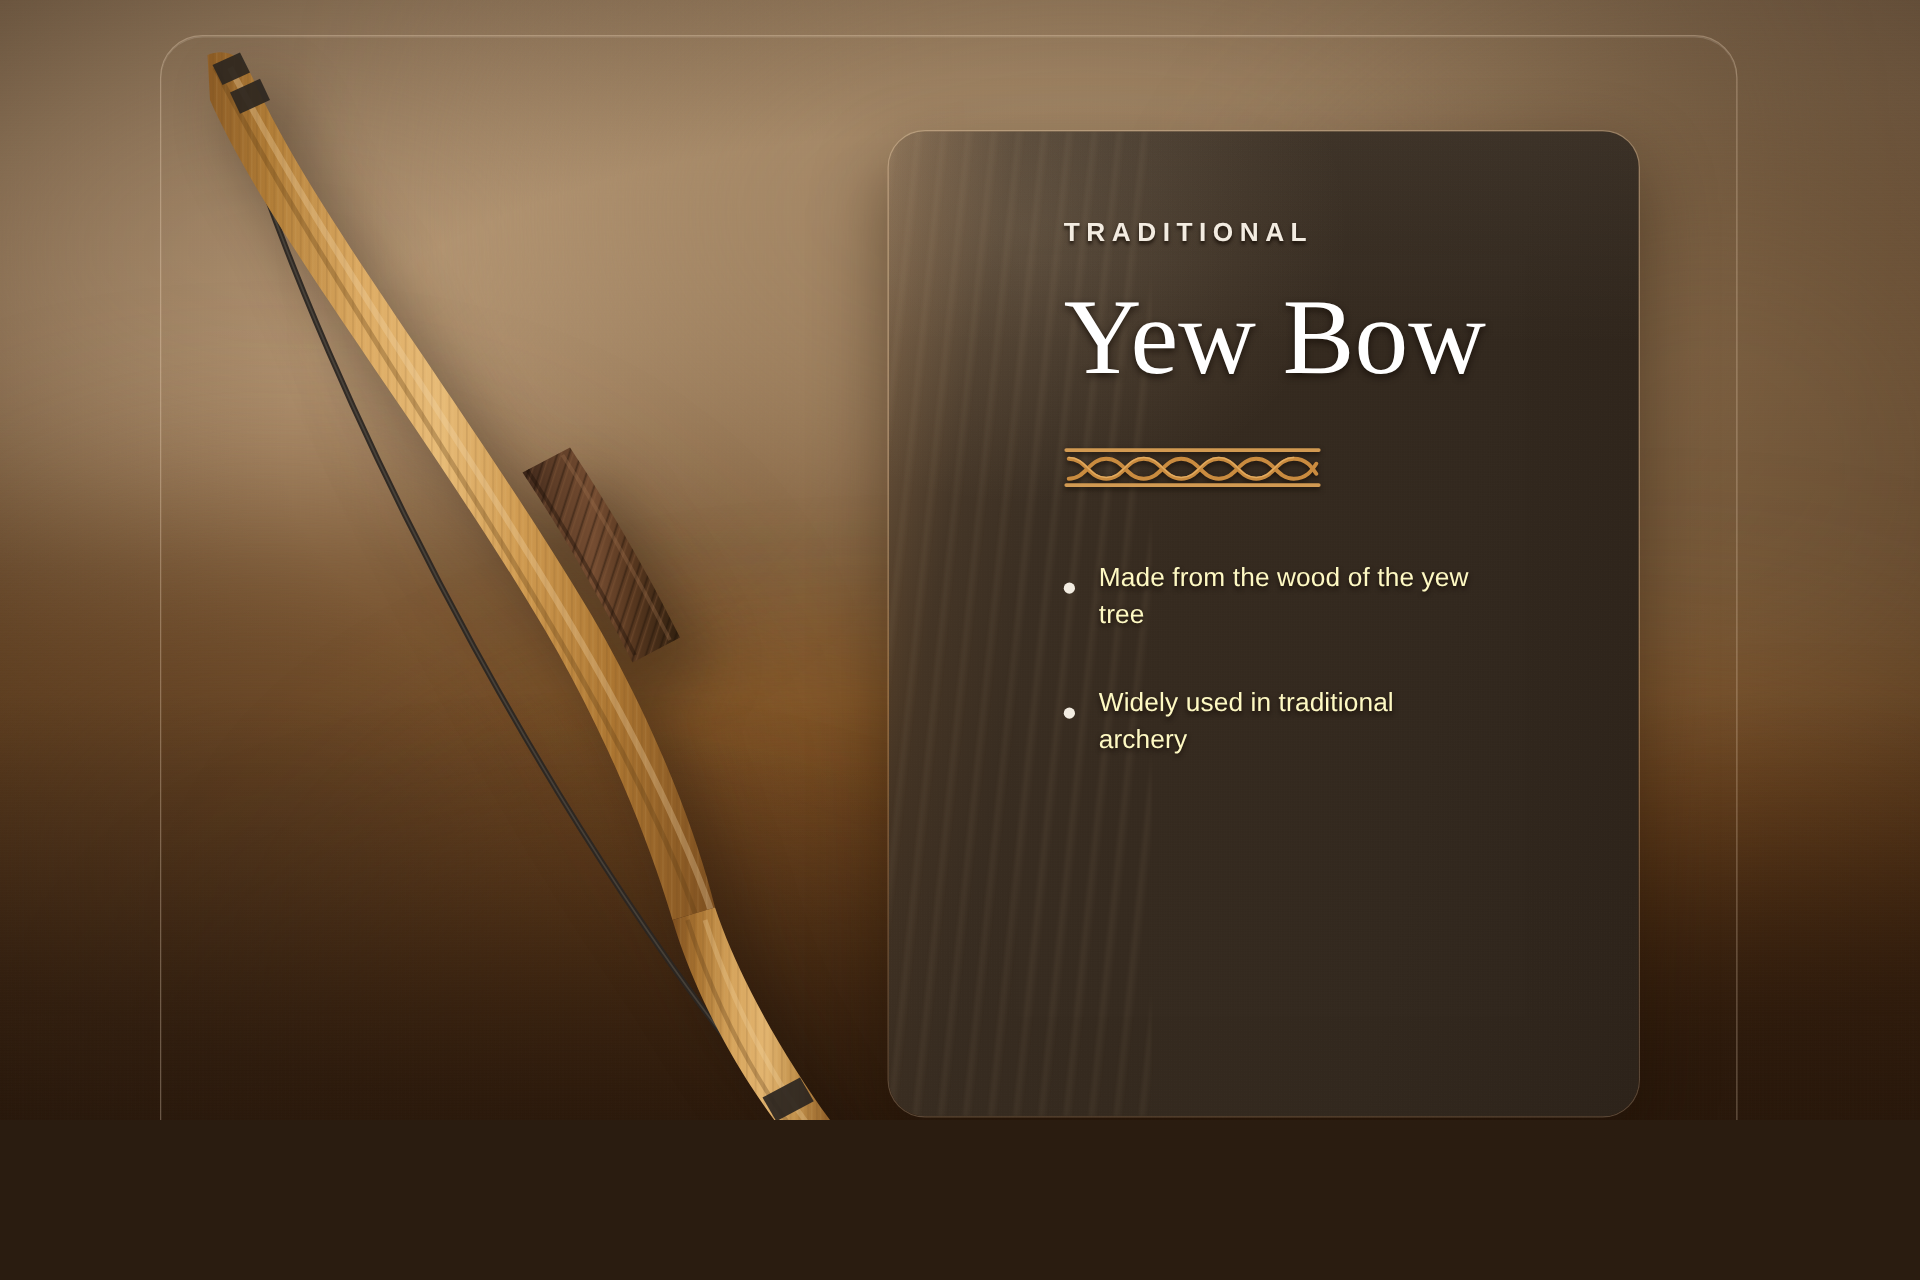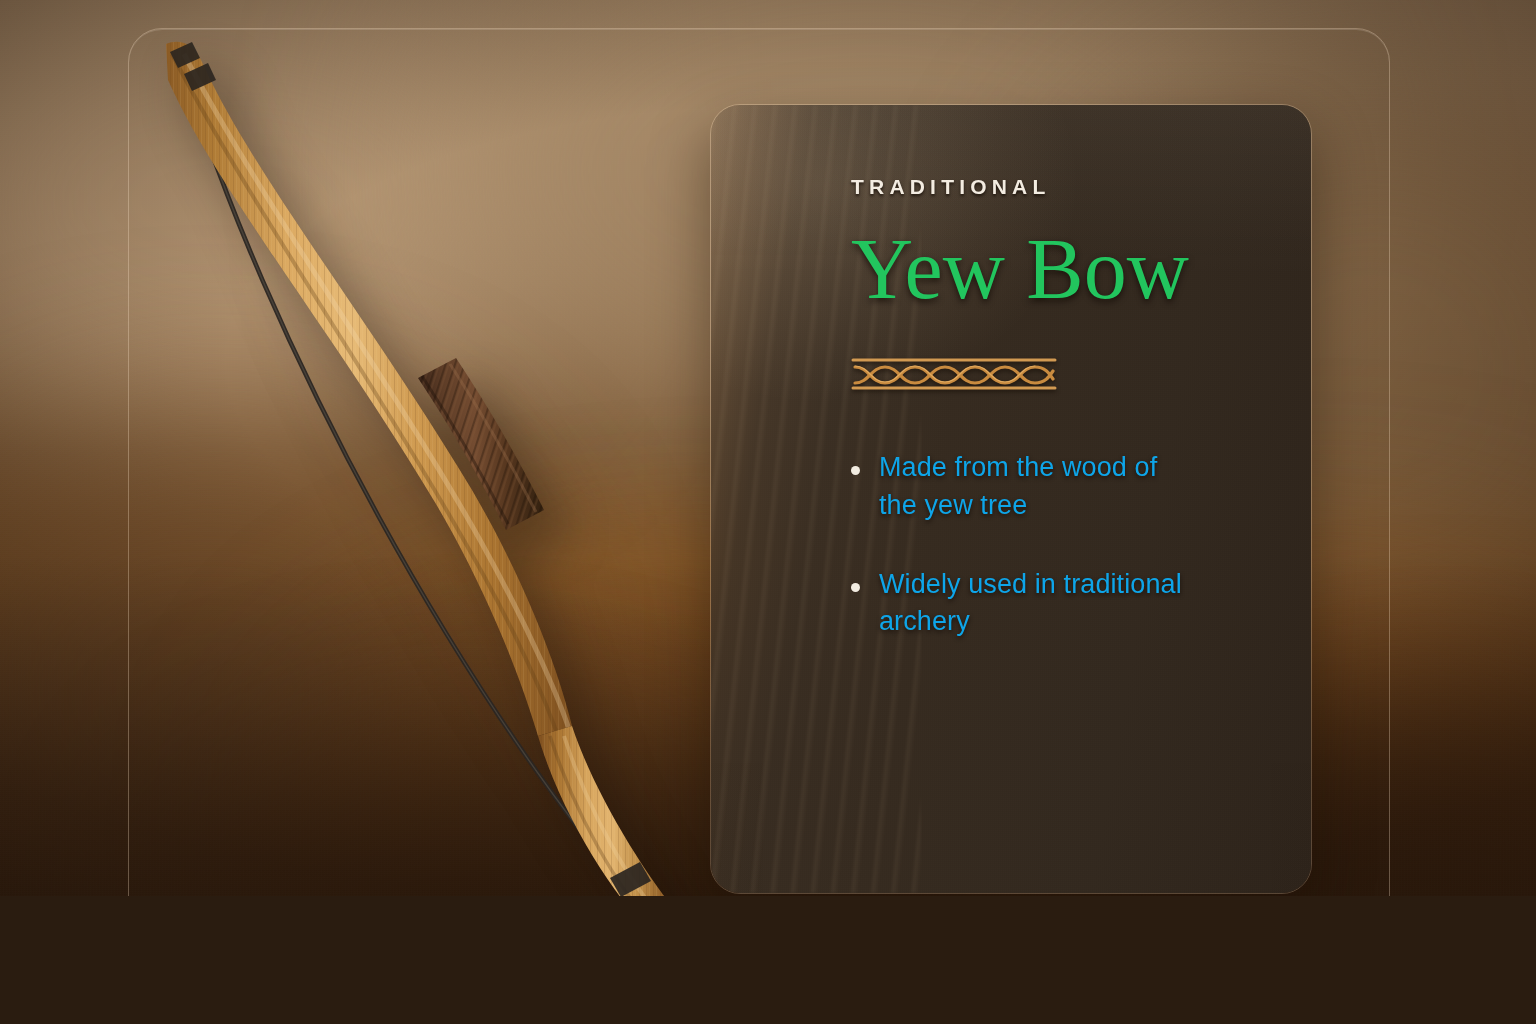--- a/index.html
+++ b/index.html
@@ -142,21 +142,21 @@
     color: #f3ece1;
     text-shadow: 0 2px 3px rgba(16,8,2,0.75);
     margin: 0 0 28px 0;
   }
 
   .title {
     font-family: "Liberation Serif", serif;
     font-size: 86px;
     line-height: 0.98;
     font-weight: 400;
-    color: #22c55e;
+    color: #ffffff;
     margin: 0;
     text-shadow: 0 3px 6px rgba(14,7,2,0.70);
   }
 
   
   .ornament {
     margin-top: 44px;
     width: 206px;
     height: 38px;
     display: block;
@@ -166,23 +166,23 @@
   
   .bullets {
     list-style: none;
     margin: 56px 0 0 0;
     padding: 0;
   }
   .bullet-item {
     position: relative;
     padding-left: 28px;
     margin-bottom: 42px;
-    font-size: 27px;
+    font-size: 21px;
     line-height: 1.38;
-    color: #0ea5e9;
+    color: #fef9c3;
     letter-spacing: 0.1px;
     text-shadow: 0 2px 4px rgba(16,8,2,0.72);
     max-width: 340px;
   }
   .bullet-item:last-child { margin-bottom: 12px; }
   .bullet-dot {
     position: absolute;
     left: 0;
     top: 17px;
     width: 9px;

